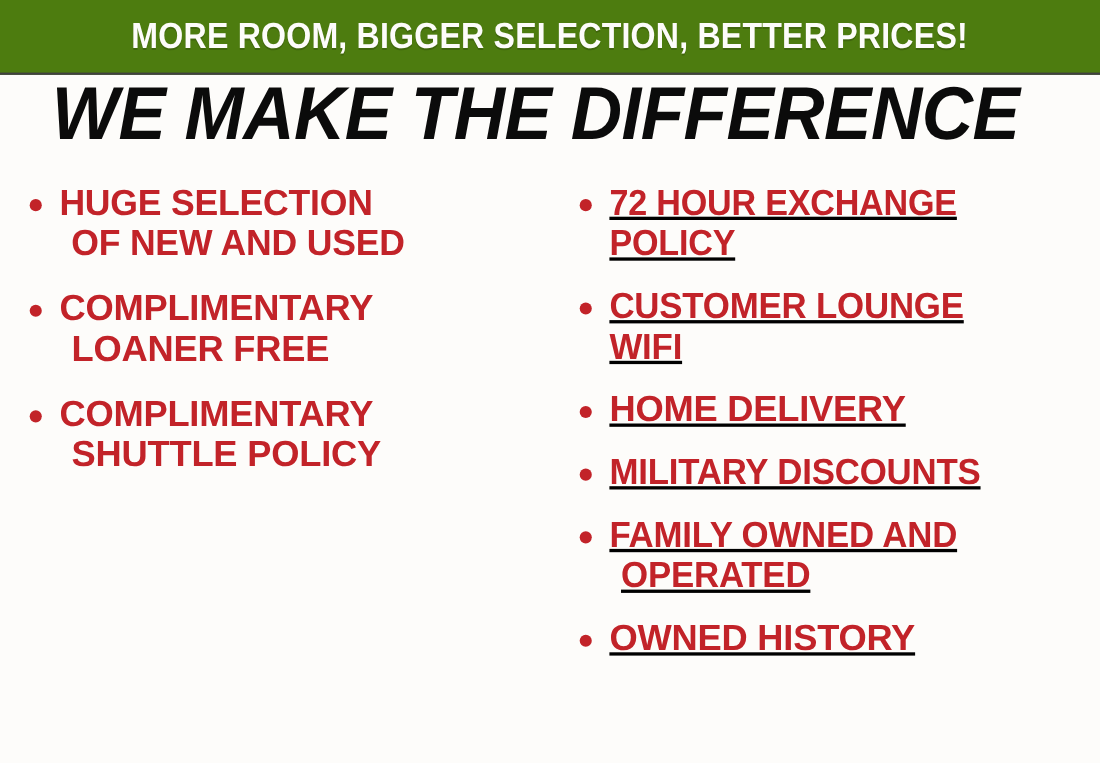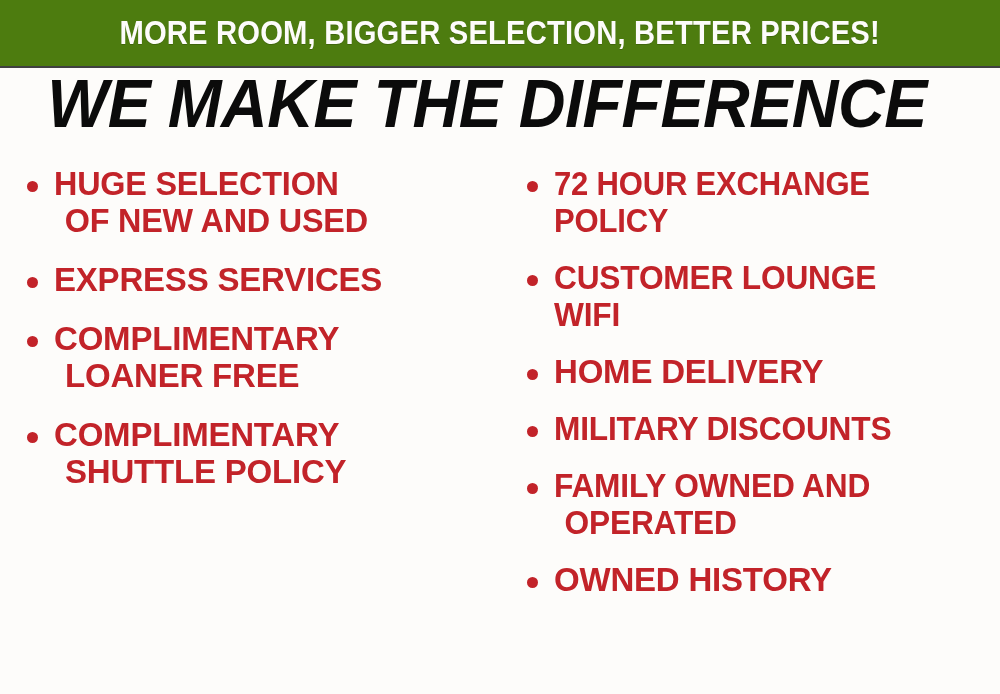--- a/index.html
+++ b/index.html
@@ -79,21 +79,21 @@
   }
   .col-left  { left:14px;  width:486px; }
   .col-right { left:514px; width:486px; }
 
   .bullet-item {
     position:relative;
     display:block;
     margin-bottom:22px;
     padding-left:40px;
   }
-  .col-right .bullet-item { margin-bottom:20px; }
+  .col-right .bullet-item { margin-bottom:20px;text-decoration:underline; }
 
   .dot {
     position:absolute;
     left:13px;
     top:16px;
     width:11px; height:11px;
     border-radius:50%;
     background:#c22329;
   }
 
@@ -137,26 +137,20 @@
     <div class="col col-left">
 
       <div class="bullet-item sp-top-10">
         <span class="dot"></span>
         <div class="bullet-lines squeeze-98">
           <span class="ln1">HUGE SELECTION</span>
           <span class="ln2">OF NEW AND USED</span>
         </div>
       </div>
 
-      <div class="bullet-item sp-top-14">
-        <span class="dot"></span>
-        <div class="bullet-lines squeeze-100">
-          <span class="ln1">EXPRESS SERVICES</span>
-        </div>
-      </div>
 
 
       <div class="bullet-item sp-top-14">
         <span class="dot"></span>
         <div class="bullet-lines squeeze-100">
           <span class="ln1">COMPLIMENTARY</span>
           <span class="ln2">LOANER FREE</span>
         </div>
       </div>
 

